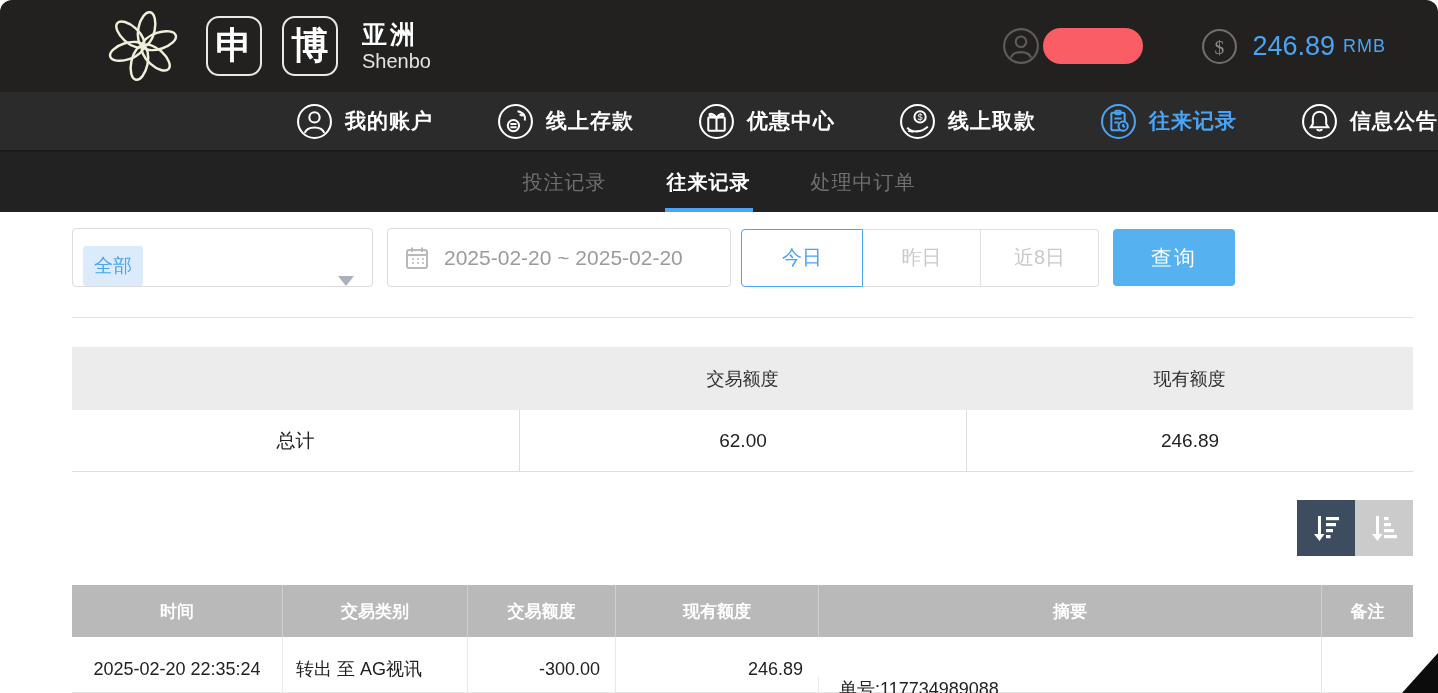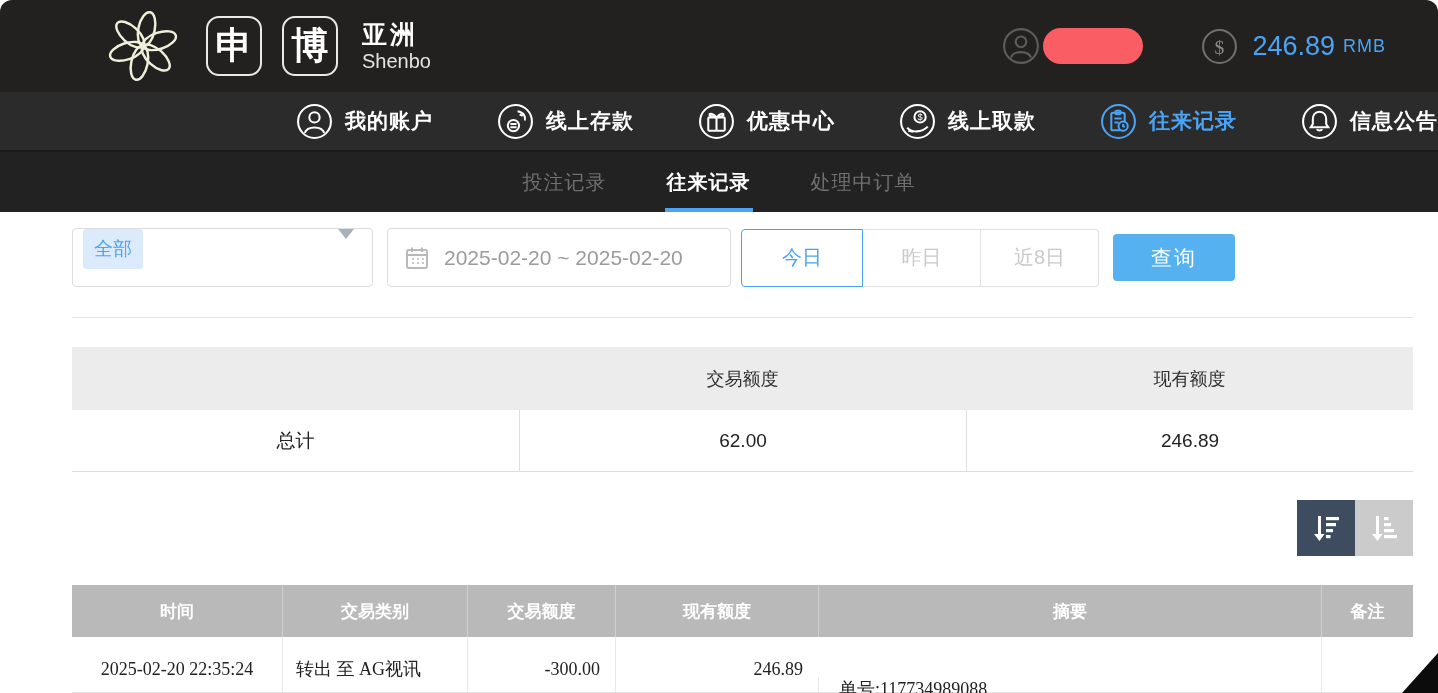--- a/index.html
+++ b/index.html
@@ -45,37 +45,37 @@
   .sub-tab{display:flex;align-items:center;color:#707070;font-size:20px;
     letter-spacing:1px;position:relative;cursor:pointer;padding:0 2px;}
   .sub-tab.active{color:#fff;font-weight:600;}
   .sub-tab.active::after{content:"";position:absolute;left:0;right:0;bottom:0;
     height:4px;background:var(--accent);}
 
   
   .content{padding:0 25px 0 72px;}
   .filter-row{margin-top:16px;display:flex;align-items:center;}
   .type-select{width:301px;height:59px;border:1px solid #dcdcdc;border-radius:4px;
-    display:flex;align-items:flex-start;padding:0 18px 0 10px;cursor:pointer;background:#fff;}
+    display:flex;align-items:flex-end;padding:0 18px 0 10px;cursor:pointer;background:#fff;}
   .type-chip{background:#dcebfb;color:var(--accent);font-size:19px;
     padding:7px 11px;border-radius:3px;}
   .select-arrow{margin-left:auto;width:0;height:0;border-left:8px solid transparent;
     border-right:8px solid transparent;border-top:10px solid #a9b2bc;}
   .date-field{width:344px;height:59px;border:1px solid #dcdcdc;border-radius:4px;
     margin-left:14px;display:flex;align-items:center;padding:0 14px 0 16px;cursor:pointer;}
   .calendar-icon{width:26px;height:26px;color:#b9b9b9;flex:0 0 auto;}
   .date-text{color:#9b9b9b;font-size:21px;margin-left:14px;white-space:nowrap;}
   .range-group{display:flex;margin-left:10px;height:58px;}
   .range-btn{width:118px;border:1px solid #e0e0e0;border-left-width:0;background:#fff;
     color:#c9c9c9;font-size:20px;display:flex;align-items:center;justify-content:center;
     cursor:pointer;}
   .range-btn:first-child{width:122px;border-left-width:1px;border-radius:4px 0 0 4px;}
   .range-btn:last-child{border-radius:0 4px 4px 0;}
   .range-btn.active{border:1px solid var(--accent);color:var(--accent);}
-  .query-btn{width:122px;height:47px;margin-left:14px;background:var(--btn-blue);
+  .query-btn{width:122px;height:57px;margin-left:14px;background:var(--btn-blue);
     color:#fff;font-size:21px;border:none;border-radius:4px;cursor:pointer;
     display:flex;align-items:center;justify-content:center;letter-spacing:2px;}
 
   .divider{margin-top:30px;height:1px;background:#e3e3e3;}
 
   
   .summary-table{margin-top:29px;width:100%;}
   .summary-head{display:grid;grid-template-columns:1fr 1fr 1fr;height:63px;
     background:#ececec;}
   .summary-head .cell{display:flex;align-items:center;justify-content:center;
@@ -95,21 +95,21 @@
   .sort-btn svg{width:34px;height:34px;}
 
   
   .records-table{margin-top:29px;width:100%;}
   .records-head{display:grid;grid-template-columns:210px 185px 148px 203px 1fr 92px;
     height:52px;background:#b9b9b9;}
   .records-head .cell{display:flex;align-items:center;justify-content:center;
     color:#fff;font-size:17px;font-weight:700;border-left:1px solid #cfcfcf;}
   .records-head .cell:first-child{border-left:none;}
   .records-row{display:grid;grid-template-columns:210px 185px 148px 203px 1fr 92px;
-    height:56px;border-bottom:1px solid #e6e6e6;font-family:Liberation Serif, serif;}
+    height:56px;border-bottom:1px solid #e6e6e6;}
   .records-row .cell{display:flex;align-items:center;color:#222;font-size:18px;
     border-left:1px solid #e8e8e8;}
   .records-row .cell:first-child{border-left:none;justify-content:center;}
   .cell.c-type{padding-left:13px;}
   .cell.c-amt,.cell.c-bal{justify-content:flex-end;padding-right:15px;}
   .cell.c-sum{padding-left:20px;margin-top:40px;}
 
   .corner-triangle{position:absolute;right:0;bottom:0;width:0;height:0;
     border-left:36px solid transparent;border-bottom:40px solid #0c0c0c;}
 </style>

